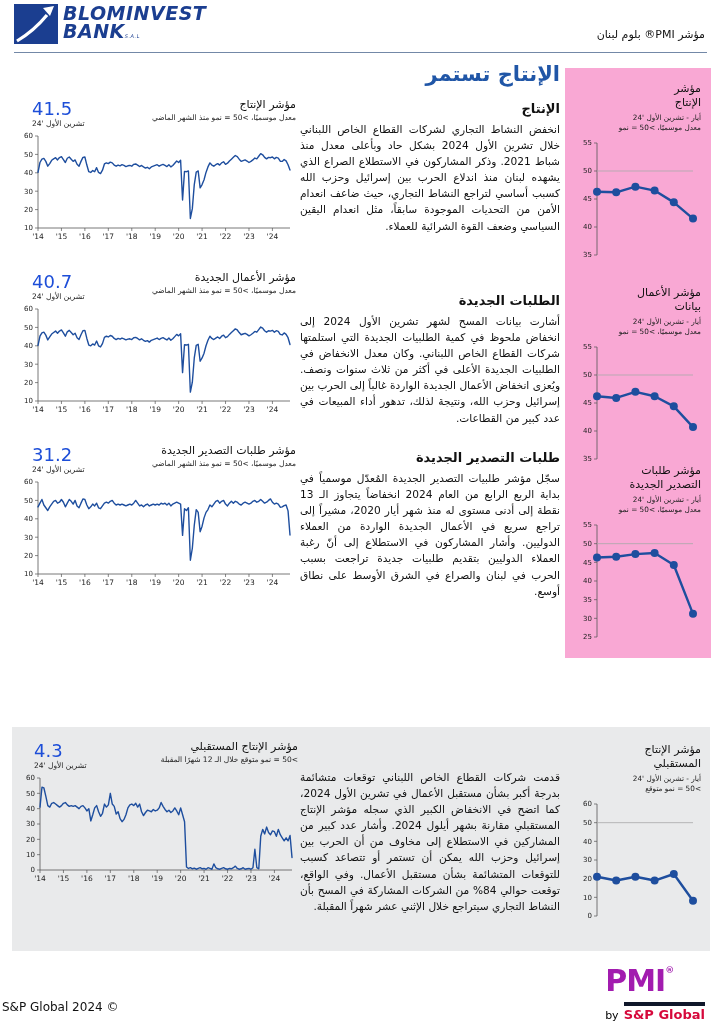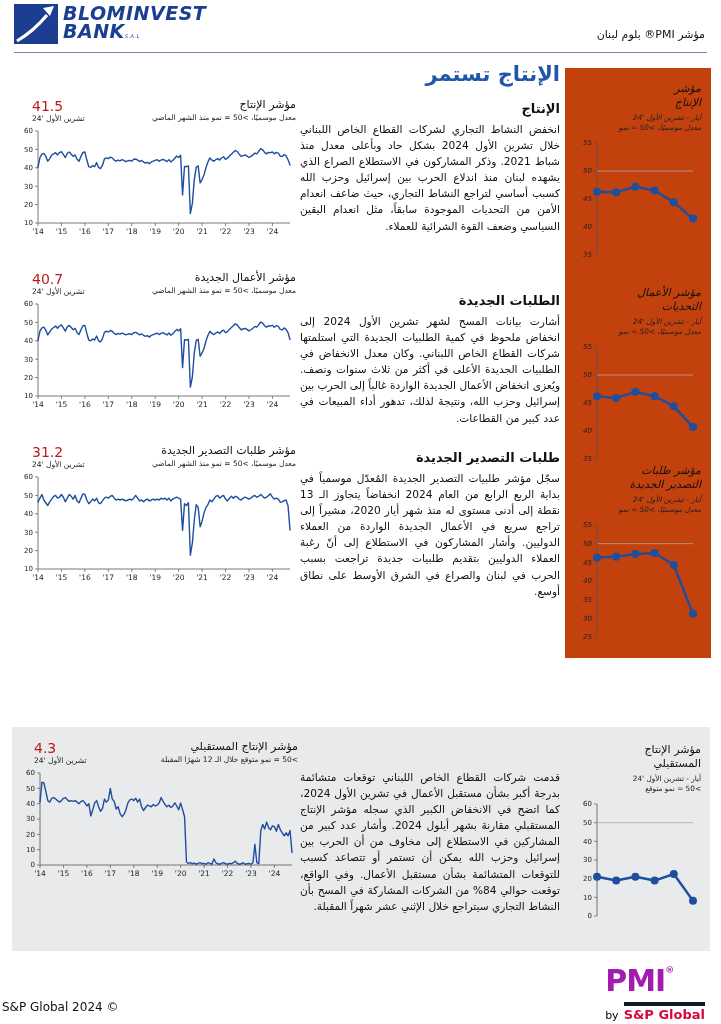--- a/index.html
+++ b/index.html
@@ -26,25 +26,25 @@
   .article h3 { font-size:13px; font-weight:bold; margin-bottom:5px; color:#111; }
   .article p { font-size:10.6px; line-height:1.52; text-align:justify; color:#111; }
 
   
   .chart-block { position:absolute; left:14px; width:282px; }
   .chart-head { display:flex; direction:rtl; justify-content:space-between; align-items:flex-start; margin-bottom:2px; }
   .chart-titles { text-align:right; }
   .chart-title { font-size:11px; color:#111; }
   .chart-subtitle { font-size:7.5px; color:#222; margin-top:2px; }
   .chart-valbox { text-align:left; direction:ltr; padding-left:18px; }
-  .chart-value { font-size:14px; color:#b91c1c; }
+  .chart-value { font-size:18px; color:#1d4ed8; }
   .chart-valdate { font-size:7.5px; color:#222; direction:rtl; }
 
   
-  .sidebar { position:absolute; left:565px; top:68px; width:146px; height:590px; background:#c2410c;font-style:italic; }
+  .sidebar { position:absolute; left:565px; top:68px; width:146px; height:590px; background:#f9a8d4; }
   .mini-block { position:absolute; left:0; width:146px; padding:0 10px; }
   .mini-titles { direction:rtl; text-align:right; }
   .mini-title { font-size:11px; color:#111; line-height:1.25; }
   .mini-sub { font-size:7.3px; color:#222; margin-top:3px; line-height:1.4; }
   .mini-svg { margin-top:4px; }
 
   
   .s2-panel { position:absolute; left:12px; top:727px; width:698px; height:224px; background:#e9eaeb; }
   .s2-title { right:149px; top:7px; position:absolute; }
   .s2-chart { position:absolute; left:4px; top:13px; width:282px; }
@@ -278,21 +278,21 @@
             <circle cx="22.00" cy="54.72" r="4" fill="#1e4e9e"></circle>
             <circle cx="41.20" cy="55.28" r="4" fill="#1e4e9e"></circle>
             <circle cx="60.40" cy="49.68" r="4" fill="#1e4e9e"></circle>
             <circle cx="79.60" cy="53.60" r="4" fill="#1e4e9e"></circle>
             <circle cx="98.80" cy="65.36" r="4" fill="#1e4e9e"></circle>
             <circle cx="118.00" cy="81.60" r="4" fill="#1e4e9e"></circle>
           </svg></div>
     </div>
     <div class="mini-block" style="top:218px;">
       <div class="mini-titles">
-        <div class="mini-title"><span>مؤشر الأعمال</span><br><span>التحديات</span></div>
+        <div class="mini-title"><span>مؤشر الأعمال</span><br><span>بيانات</span></div>
         <div class="mini-sub"><span>أيار - تشرين الأول '24</span><br><span>معدل موسميًا، &gt;50 = نمو</span></div>
       </div>
       <div class="mini-svg"><svg width="128" height="126" viewBox="0 0 128 126">
             <line x1="19" y1="6" x2="22" y2="6" stroke="#555" stroke-width="0.7"></line>
             <text x="17" y="8.4" text-anchor="end" font-size="7" fill="#222">55</text>
             <line x1="19" y1="34" x2="22" y2="34" stroke="#555" stroke-width="0.7"></line>
             <text x="17" y="36.4" text-anchor="end" font-size="7" fill="#222">50</text>
             <line x1="19" y1="62" x2="22" y2="62" stroke="#555" stroke-width="0.7"></line>
             <text x="17" y="64.4" text-anchor="end" font-size="7" fill="#222">45</text>
             <line x1="19" y1="90" x2="22" y2="90" stroke="#555" stroke-width="0.7"></line>

